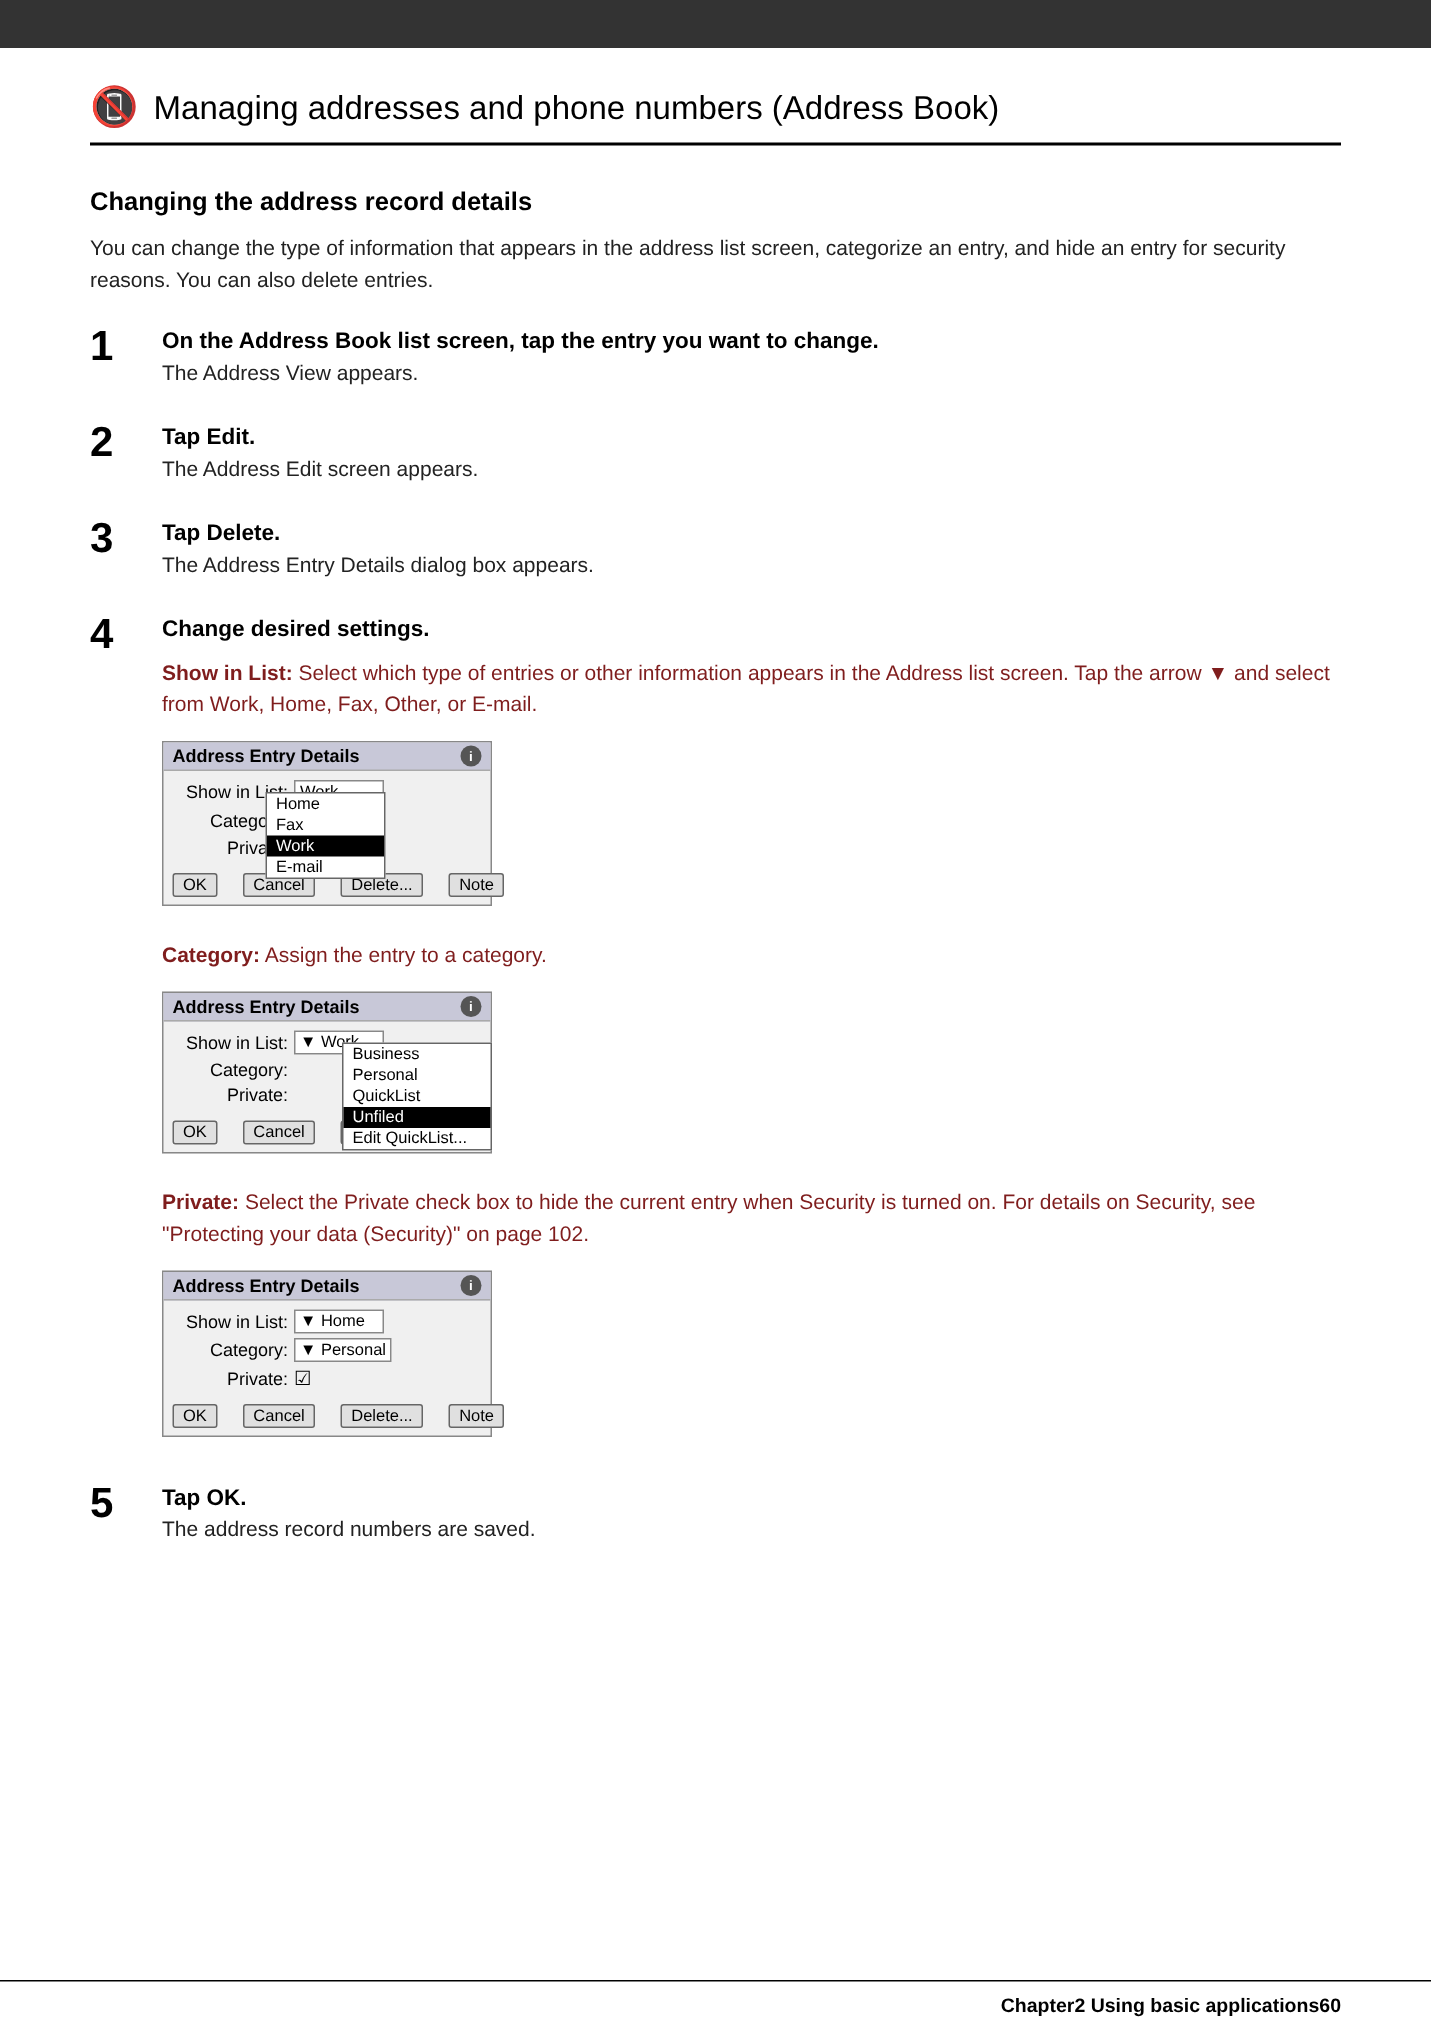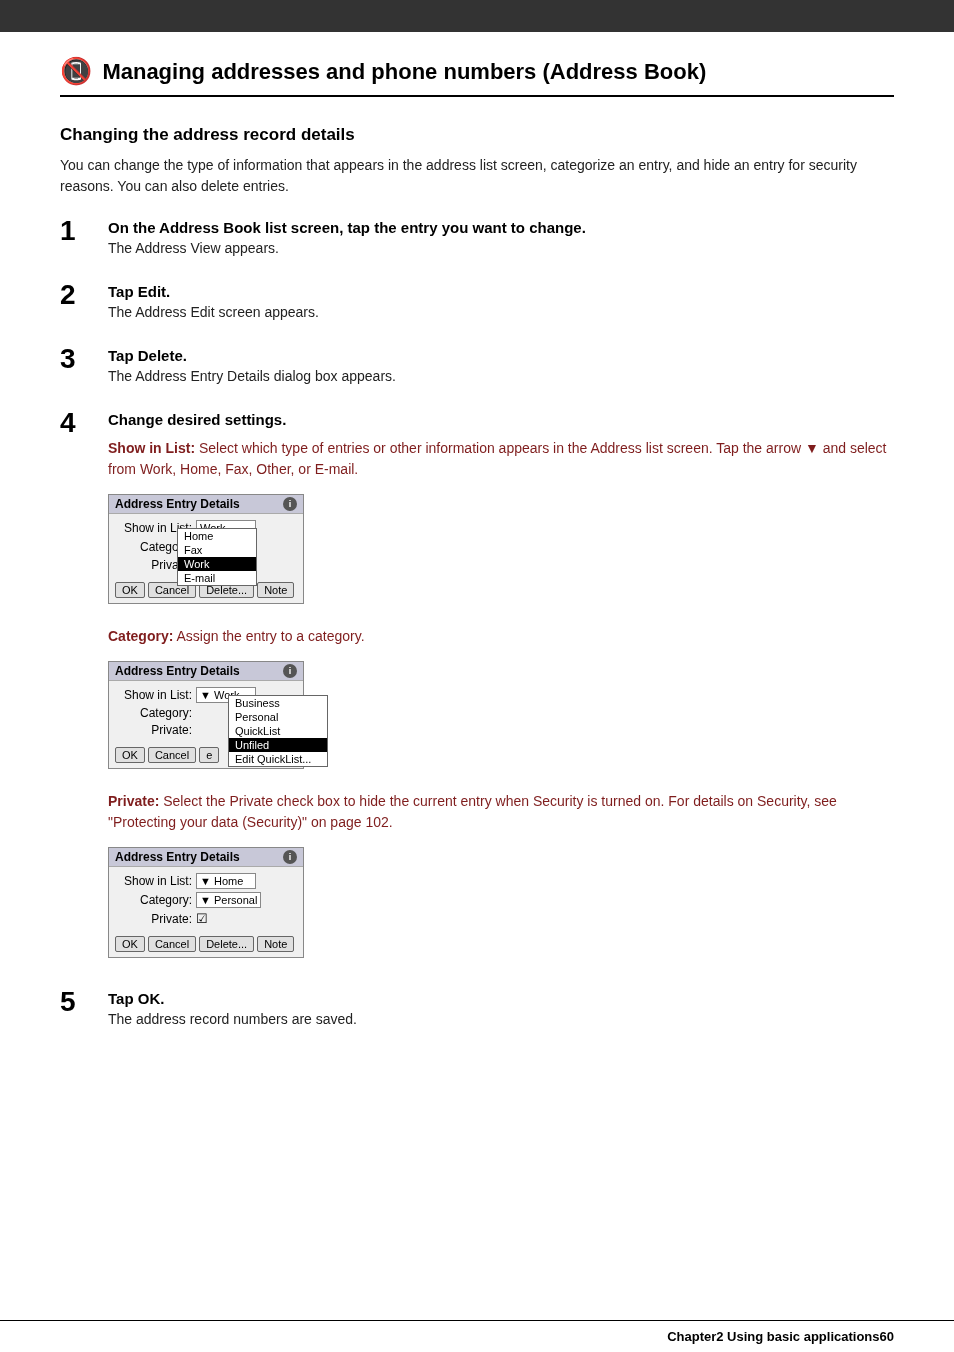--- a/index.html
+++ b/index.html
@@ -31,21 +31,21 @@
       border-bottom: 2px solid #000;
       padding-bottom: 8px;
     }
 
     .page-header-icon {
       font-size: 26px;
     }
 
     .page-header-title {
       font-size: 22px;
-      font-weight: bold;
+      font-weight: normal;
     }
 
     .section-title {
       font-size: 17px;
       font-weight: bold;
       margin-bottom: 10px;
     }
 
     .section-intro {
       font-size: 14px;
@@ -96,21 +96,21 @@
 
     .detail-label {
       font-weight: bold;
     }
 
     
     .dialog-box {
       border: 1px solid #888;
       background: #f0f0f0;
       display: inline-block;
-      width: 196px;
+      width: 220px;
       margin: 8px 0 12px 0;
       font-size: 12px;
     }
 
     .dialog-title-bar {
       background: #c8c8d8;
       display: flex;
       align-items: center;
       justify-content: space-between;
       padding: 2px 6px;
@@ -154,21 +154,21 @@
     .dialog-field {
       border: 1px solid #888;
       background: #fff;
       padding: 1px 3px;
       font-size: 11px;
       min-width: 60px;
     }
 
     .dialog-buttons {
       display: flex;
-      gap: 3px;
+      gap: 17px;
       padding: 3px 6px 5px 6px;
     }
 
     .dialog-btn {
       border: 1px solid #666;
       background: #e0e0e0;
       padding: 1px 6px;
       font-size: 11px;
       cursor: pointer;
       border-radius: 2px;

